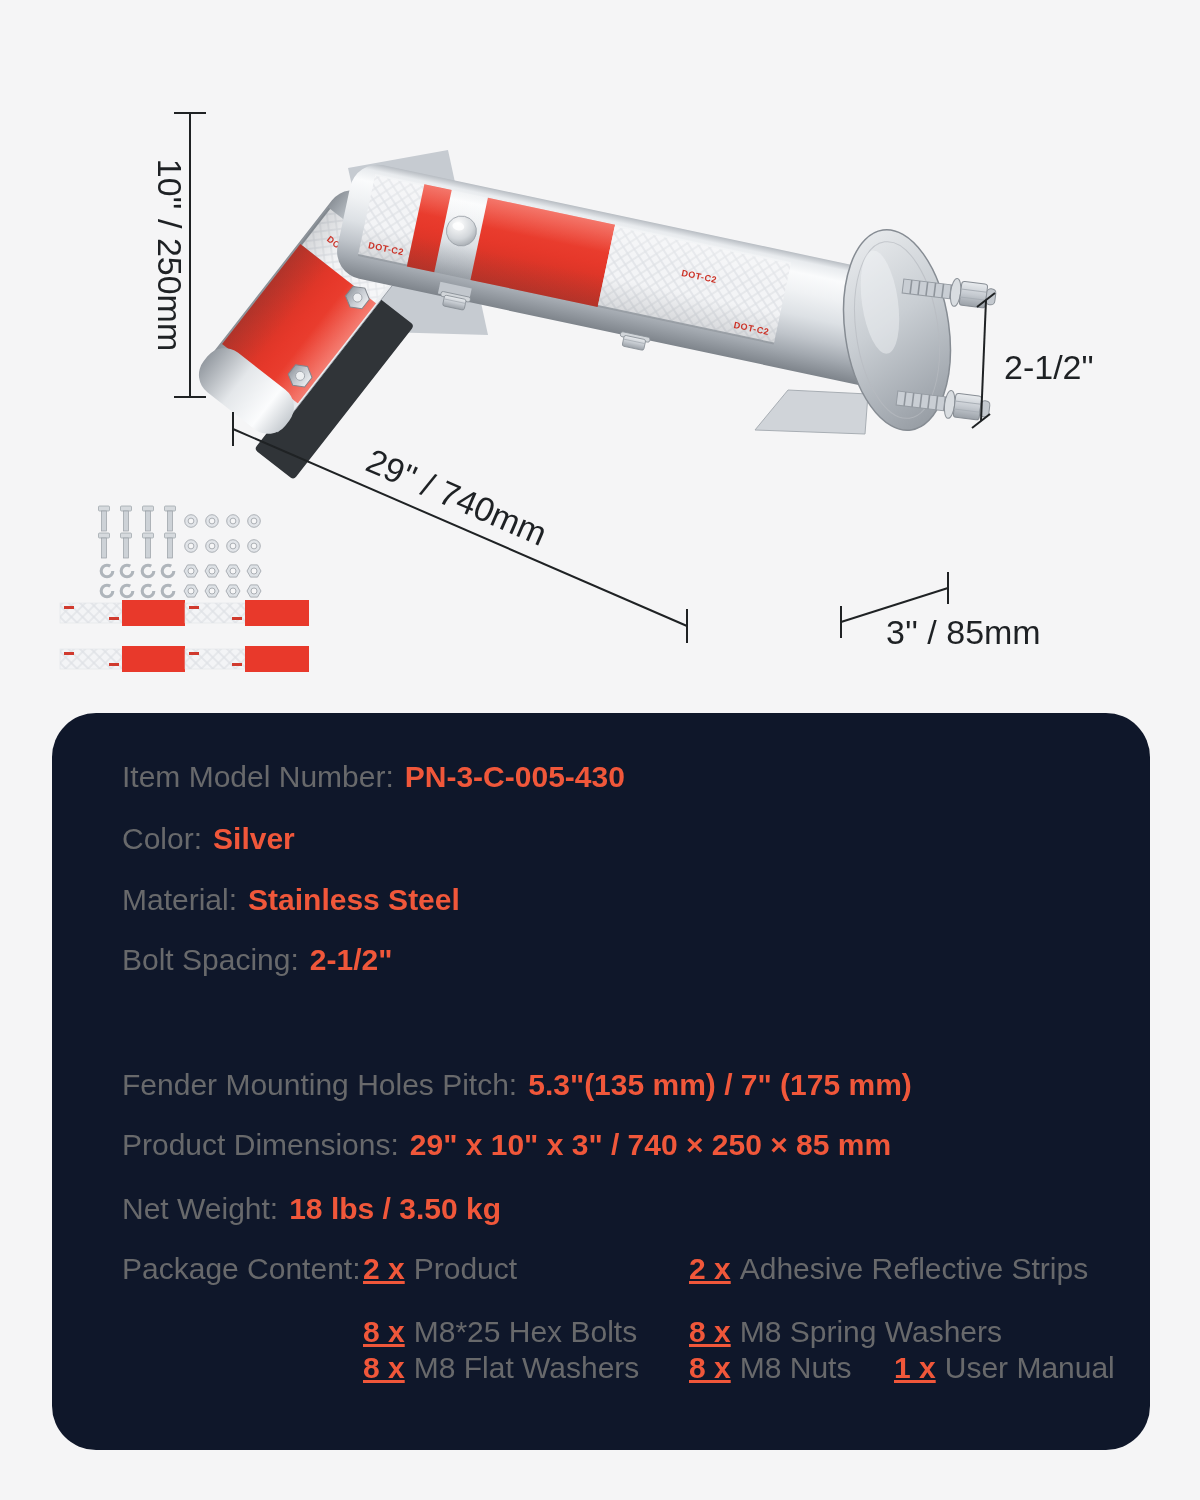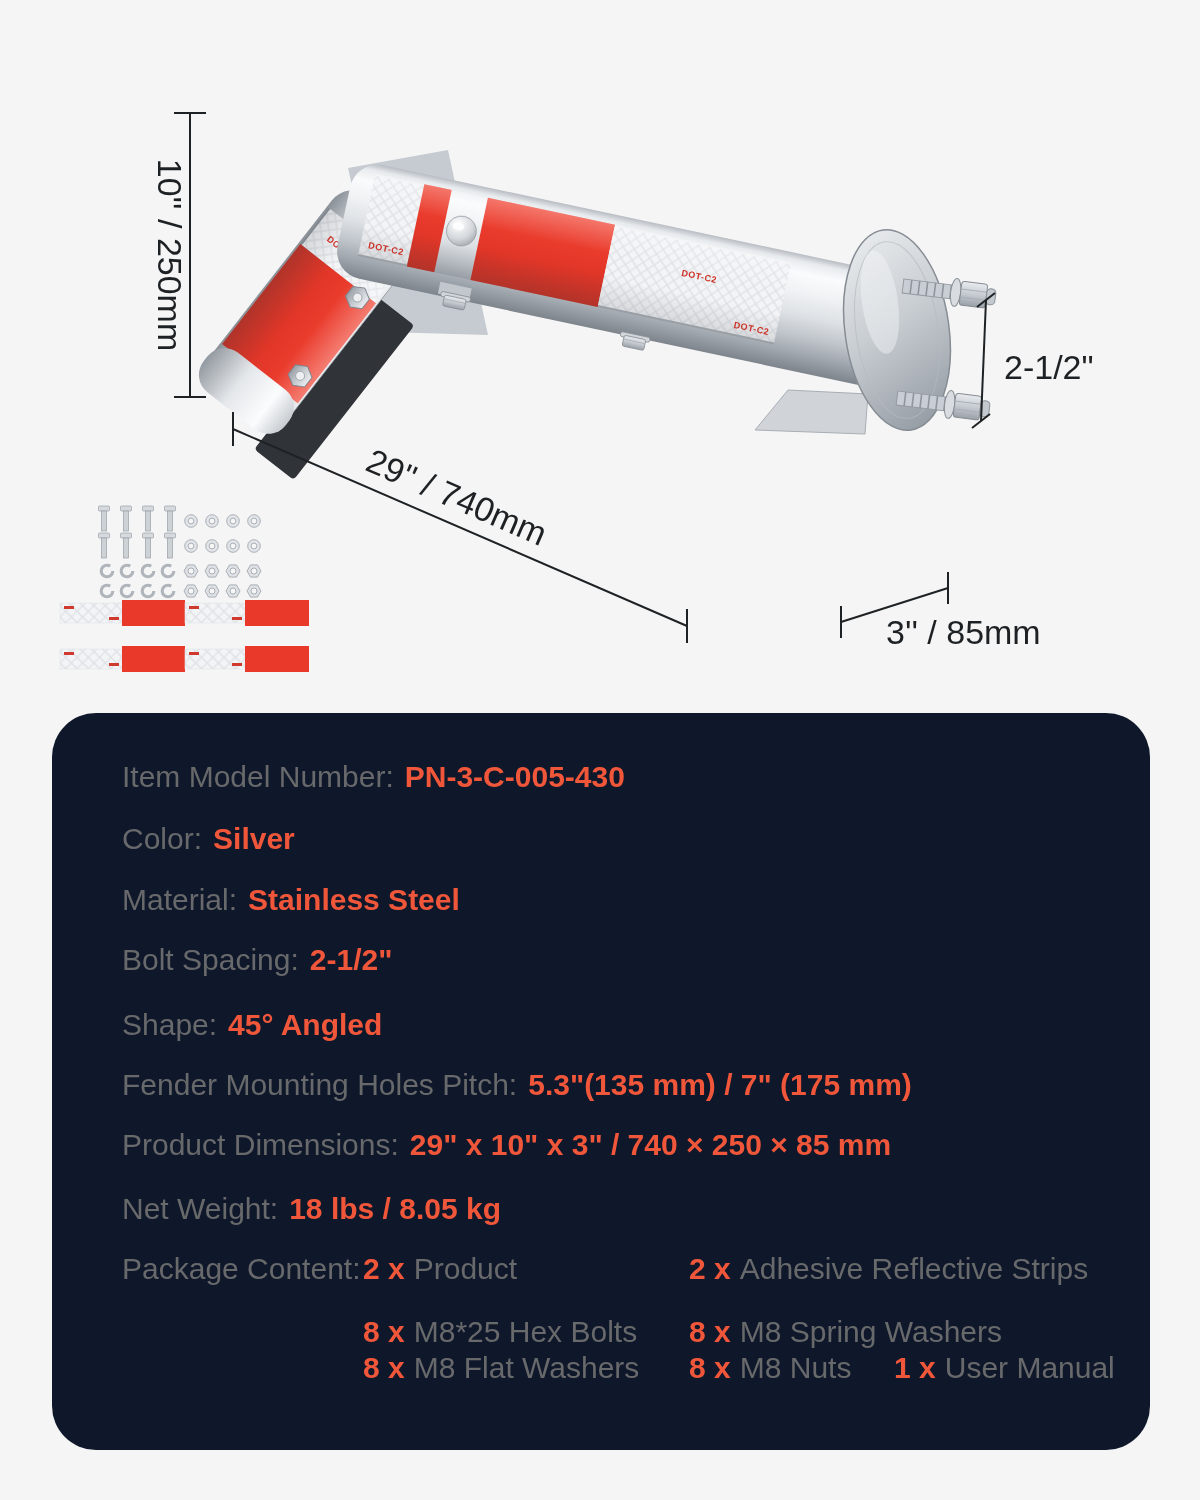--- a/index.html
+++ b/index.html
@@ -14,21 +14,21 @@
   .tape-label{font-size:9px;font-weight:bold;fill:#CC3227;letter-spacing:.5px;}
   .panel{
     position:absolute;left:52px;top:713px;width:1098px;height:737px;
     background:#0f172a;border-radius:44px;
   }
   .spec-row{position:absolute;left:70px;height:34px;font-size:30px;white-space:nowrap;}
   .lbl{color:#68696B;margin-right:11px;}
   .val{color:#F0573A;font-weight:bold;}
   .pkg-row{position:absolute;height:34px;font-size:30px;white-space:nowrap;width:100%;}
   .pkg-col{position:absolute;white-space:nowrap;color:#68696B;}
-  .qty{color:#F0573A;font-weight:bold;margin-right:9px;}
+  .qty{color:#F0573A;font-weight:bold;margin-right:9px;text-decoration:underline;}
 </style>
 </head>
 <body>
 
 <div class="page">
 
   <svg class="hero" width="1200" height="712" viewBox="0 0 1200 712">
     <defs>
       <linearGradient id="chromeLong" x1="0" y1="-58" x2="0" y2="58" gradientUnits="userSpaceOnUse">
         <stop offset="0" stop-color="#B8BDC3"></stop>
@@ -255,31 +255,28 @@
     </div>
     <div class="spec-row" style="top:109px">
       <span class="lbl">Color:</span><span class="val">Silver</span>
     </div>
     <div class="spec-row" style="top:170px">
       <span class="lbl">Material:</span><span class="val">Stainless Steel</span>
     </div>
     <div class="spec-row" style="top:230px">
       <span class="lbl">Bolt Spacing:</span><span class="val">2-1/2"</span>
     </div>
-    <div class="spec-row" style="top:295px">
-      <span class="lbl">Shape:</span><span class="val">45° Angled</span>
-    </div>
     <div class="spec-row" style="top:355px">
       <span class="lbl">Fender Mounting Holes Pitch:</span><span class="val">5.3"(135 mm) / 7" (175 mm)</span>
     </div>
     <div class="spec-row" style="top:415px">
       <span class="lbl">Product Dimensions:</span><span class="val">29" x 10" x 3" / 740 × 250 × 85 mm</span>
     </div>
     <div class="spec-row" style="top:479px">
-      <span class="lbl">Net Weight:</span><span class="val">18 lbs / 8.05 kg</span>
+      <span class="lbl">Net Weight:</span><span class="val">18 lbs / 3.50 kg</span>
     </div>
 
     <div class="pkg-row" style="top:539px">
       <span class="pkg-col lbl" style="left:70px">Package Content:</span>
       <span class="pkg-col" style="left:311px"><span class="qty">2 x</span><span>Product</span></span>
       <span class="pkg-col" style="left:637px"><span class="qty">2 x</span><span>Adhesive Reflective Strips</span></span>
     </div>
     <div class="pkg-row" style="top:602px">
       <span class="pkg-col" style="left:311px"><span class="qty">8 x</span><span>M8*25 Hex Bolts</span></span>
       <span class="pkg-col" style="left:637px"><span class="qty">8 x</span><span>M8 Spring Washers</span></span>

